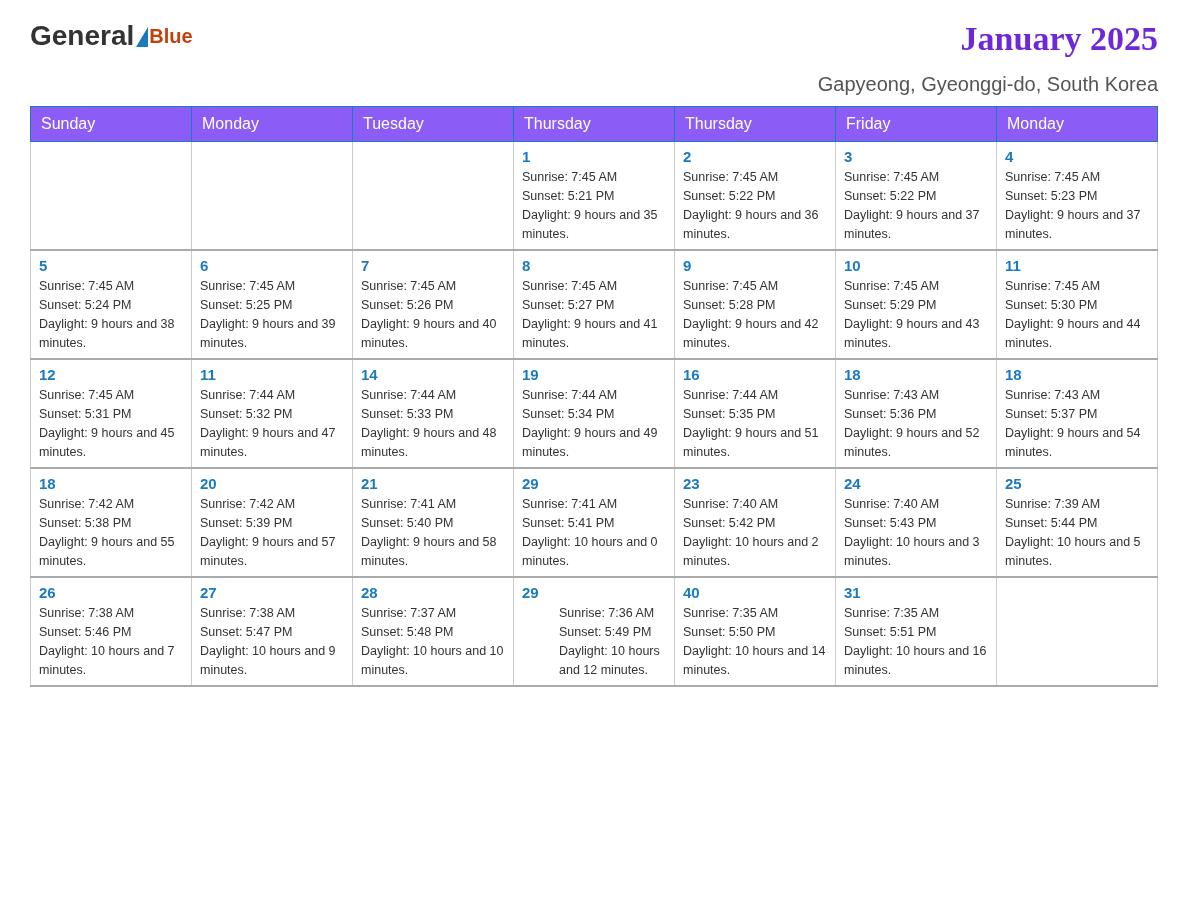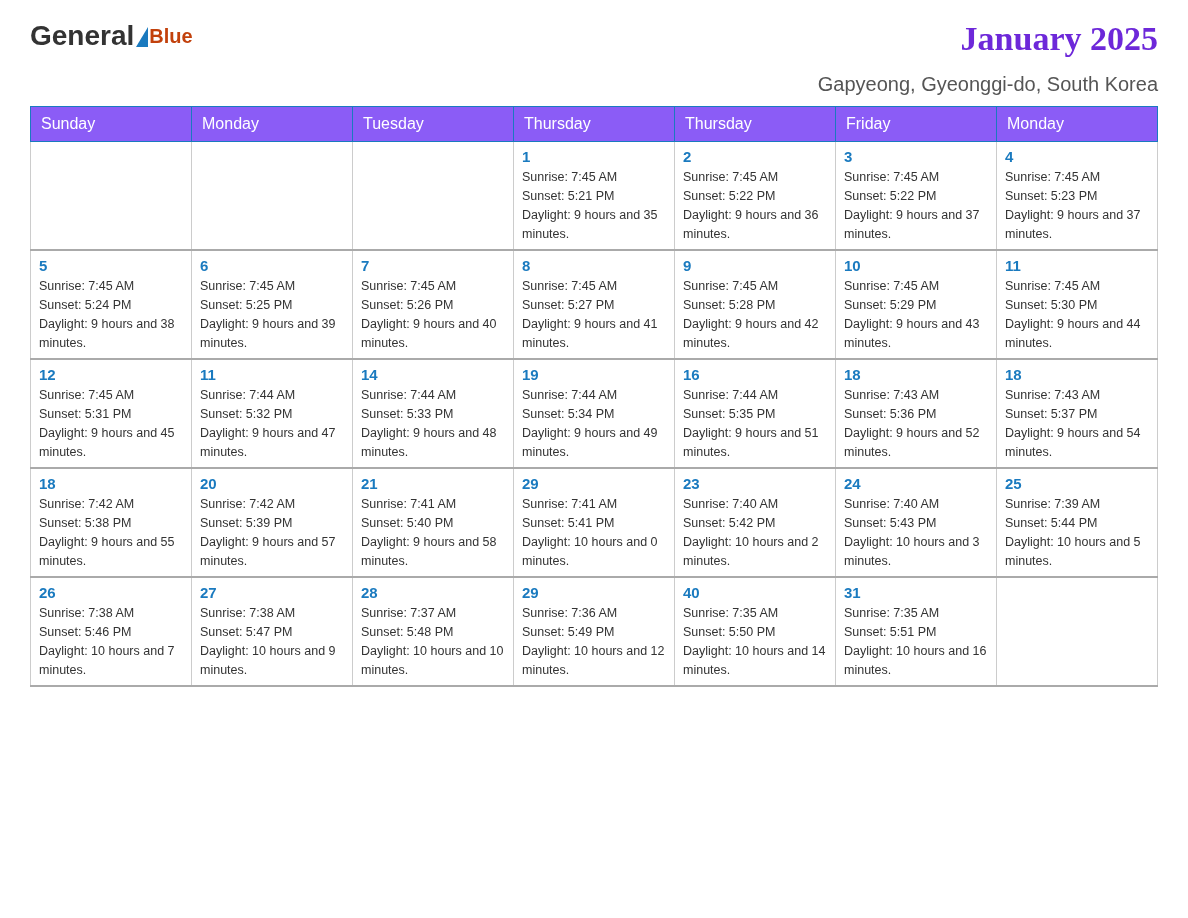--- a/index.html
+++ b/index.html
@@ -314,21 +314,21 @@
 Daylight: 10 hours and 9 minutes.</div>
         </td>
         <td>
           <span class="day-number">28</span>
           <div class="day-info" style="white-space: pre-line;">Sunrise: 7:37 AM
 Sunset: 5:48 PM
 Daylight: 10 hours and 10 minutes.</div>
         </td>
         <td>
           <span class="day-number">29</span>
-          <div class="day-info" style="white-space: pre-line;">Sunrise: 7:36 AM
+          <div class="day-info" style="white-space: pre-line; margin-left: 37px;">Sunrise: 7:36 AM
 Sunset: 5:49 PM
 Daylight: 10 hours and 12 minutes.</div>
         </td>
         <td>
           <span class="day-number">40</span>
           <div class="day-info" style="white-space: pre-line;">Sunrise: 7:35 AM
 Sunset: 5:50 PM
 Daylight: 10 hours and 14 minutes.</div>
         </td>
         <td>

